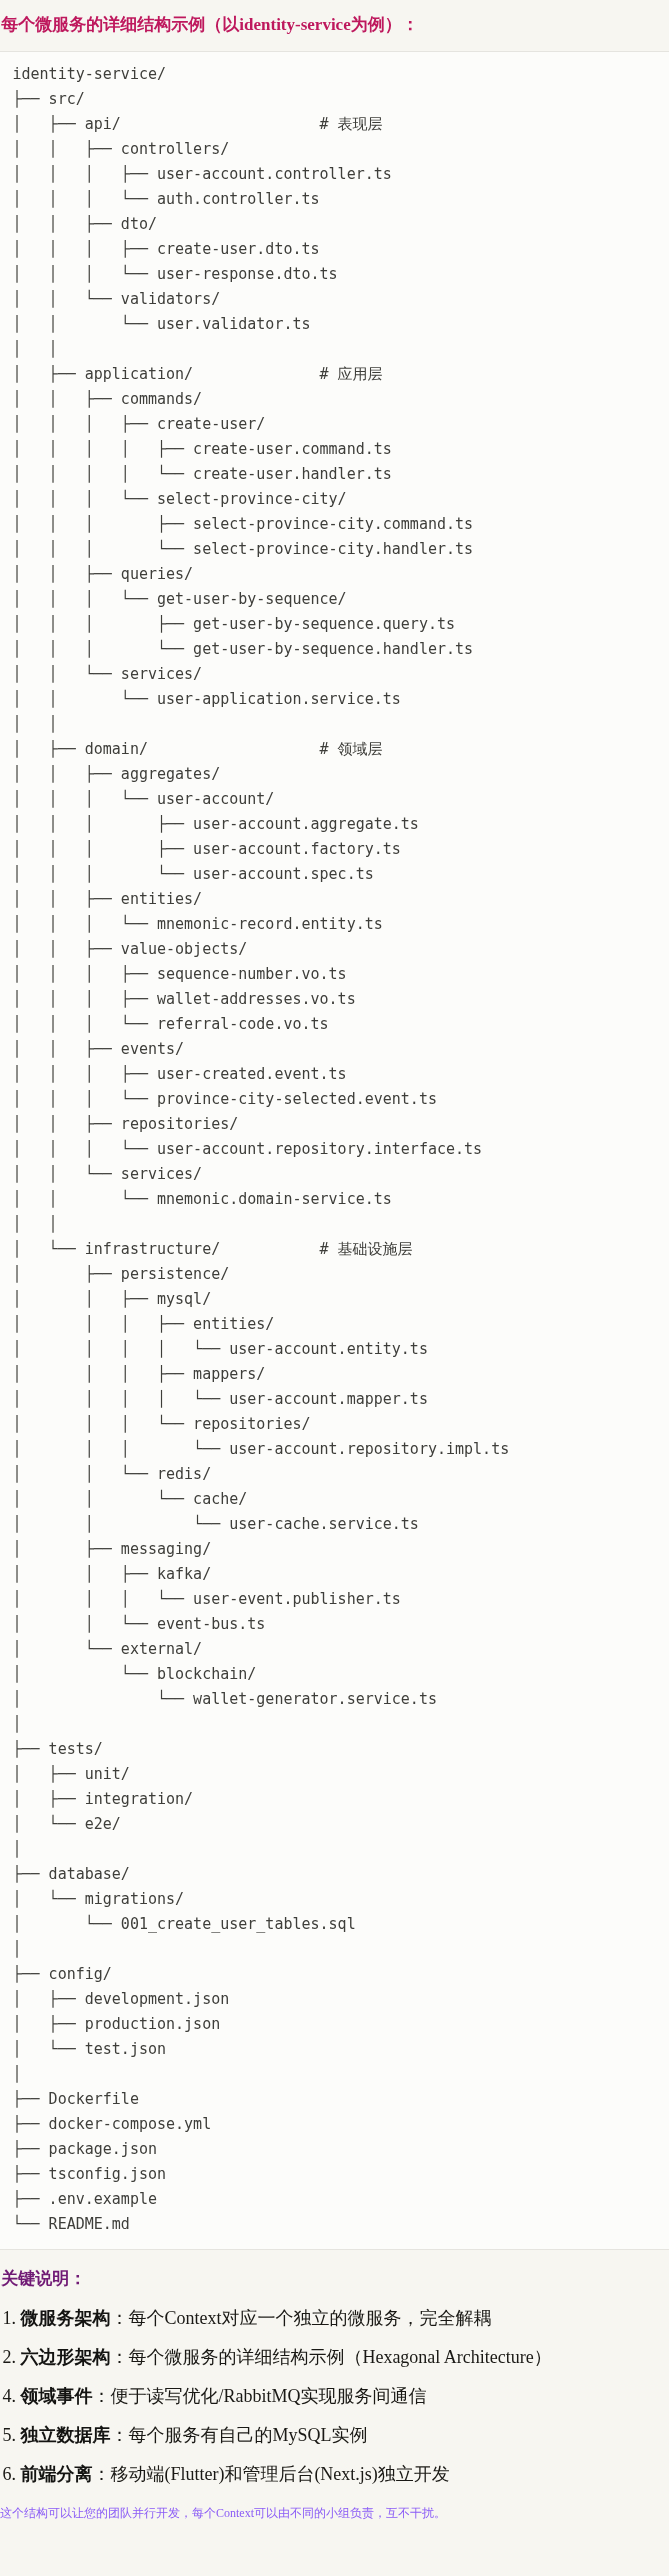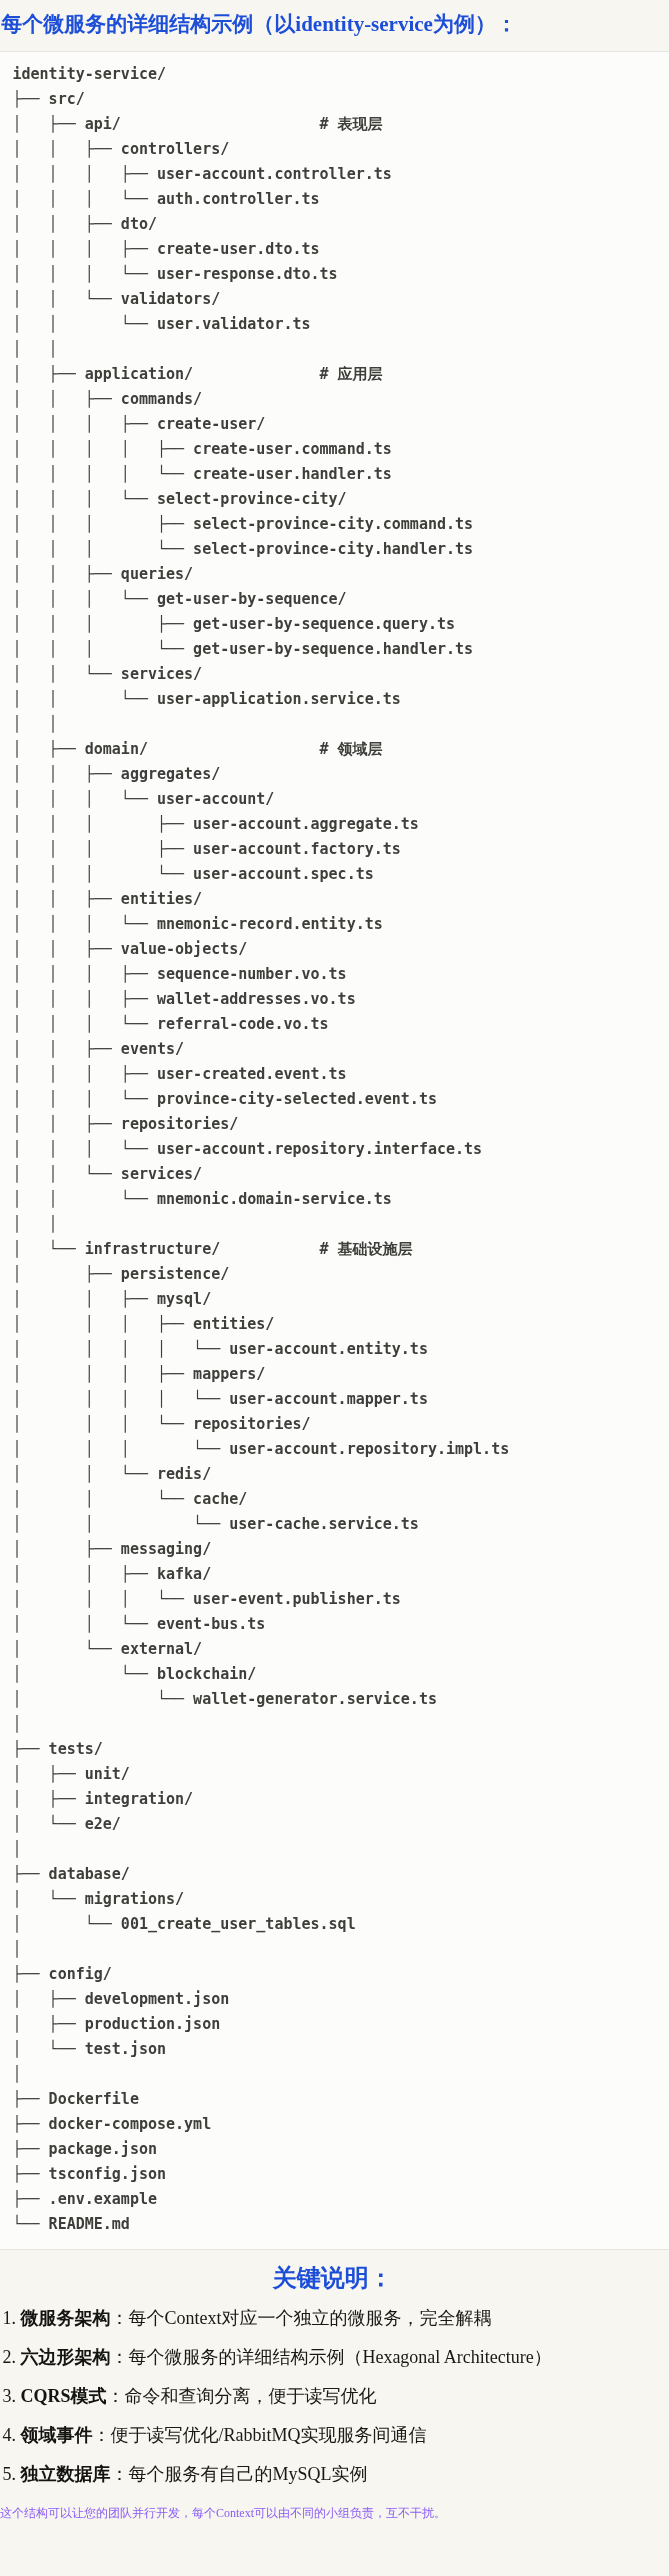--- a/index.html
+++ b/index.html
@@ -11,49 +11,47 @@
   body {
     width: 669px;
     min-height: 2576px;
     font-family: "Liberation Serif", "DejaVu Serif", serif;
     color: #1a1915;
   }
   .page {
     padding: 8.8px 0 10px 0;
   }
   .page-title {
-    font-size: 21px;
+    font-size: 17px;
     font-weight: 700;
     line-height: 27.5px;
     margin: 2.5px 5px 12.5px 1.3px;
-    color: #1d4ed8;
+    color: #be185d;
   }
   .code-block {
     background: #fcfcfa;
     border-top: 1.3px solid #e5e4df;
     border-bottom: 1.3px solid #e5e4df;
     padding: 10px 5px 11.3px 12.5px;
     overflow: hidden;
-    font-weight: bold;
   }
   .code-block pre {
     margin: 0;
     font-family: "DejaVu Sans Mono", "Liberation Mono", monospace;
     font-size: 15px;
     line-height: 25px;
     color: #3e3e3a;
     white-space: pre;
   }
   .notes-heading {
-    font-size: 24px;
+    font-size: 17px;
     font-weight: 700;
     line-height: 27.5px;
     margin: 15px 5px 12.5px 1.3px;
-    color: #1d4ed8;
-    text-align: center;
+    color: #701a75;
   }
   .notes-list {
     list-style: none;
     margin: 0;
     padding: 0 6.3px 0 2.5px;
   }
   .note-item {
     font-size: 18px;
     line-height: 26px;
     margin-bottom: 13px;
@@ -173,26 +171,26 @@
   <h2 class="notes-heading">关键说明：</h2>
 
   <ol class="notes-list">
     <li class="note-item">
       <span class="note-num">1.</span><span class="note-term">微服务架构</span><span class="note-desc">：每个Context对应一个独立的微服务，完全解耦</span>
     </li>
     <li class="note-item">
       <span class="note-num">2.</span><span class="note-term">六边形架构</span><span class="note-desc">：每个微服务的详细结构示例（Hexagonal Architecture）</span>
     </li>
     <li class="note-item">
-      <span class="note-num">3.</span><span class="note-term">CQRS模式</span><span class="note-desc">：命令和查询分离，便于读写优化</span>
-    </li>
-    <li class="note-item">
       <span class="note-num">4.</span><span class="note-term">领域事件</span><span class="note-desc">：便于读写优化/RabbitMQ实现服务间通信</span>
     </li>
     <li class="note-item">
       <span class="note-num">5.</span><span class="note-term">独立数据库</span><span class="note-desc">：每个服务有自己的MySQL实例</span>
+    </li>
+    <li class="note-item">
+      <span class="note-num">6.</span><span class="note-term">前端分离</span><span class="note-desc">：移动端(Flutter)和管理后台(Next.js)独立开发</span>
     </li>
   </ol>
 
   <p class="closing-paragraph">这个结构可以让您的团队并行开发，每个Context可以由不同的小组负责，互不干扰。</p>
 
 </div>
 
 
 </body></html>

